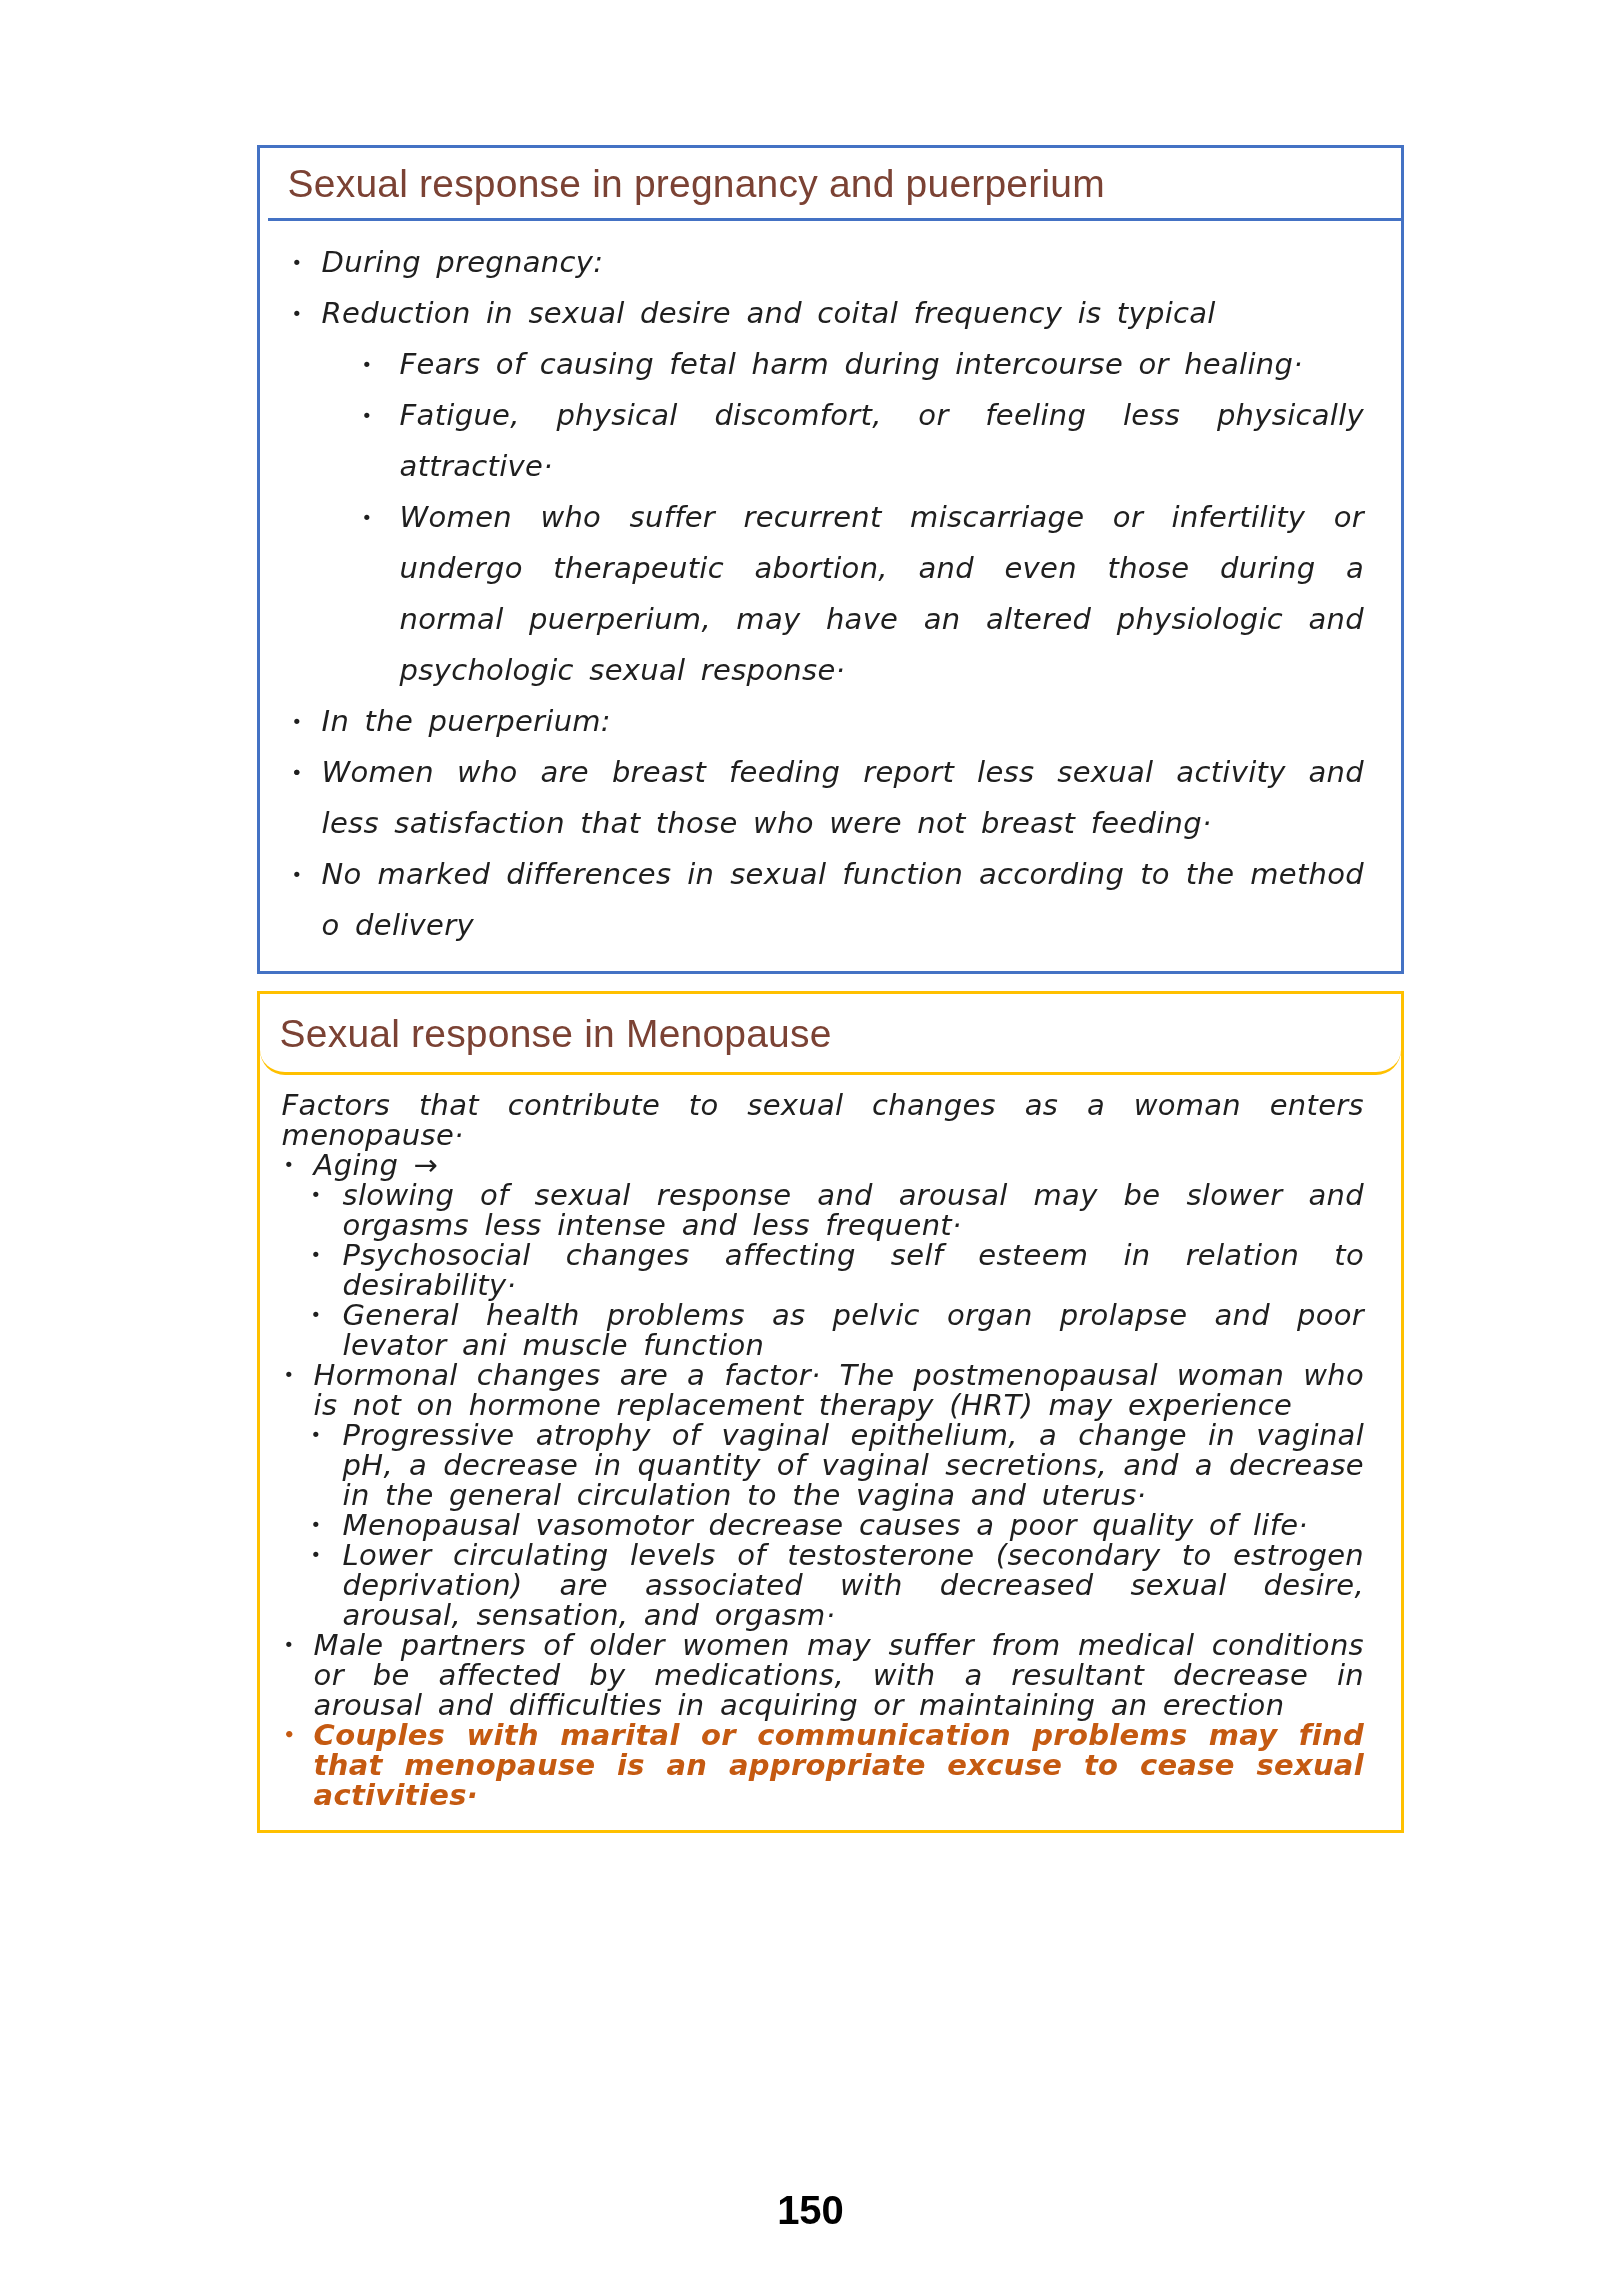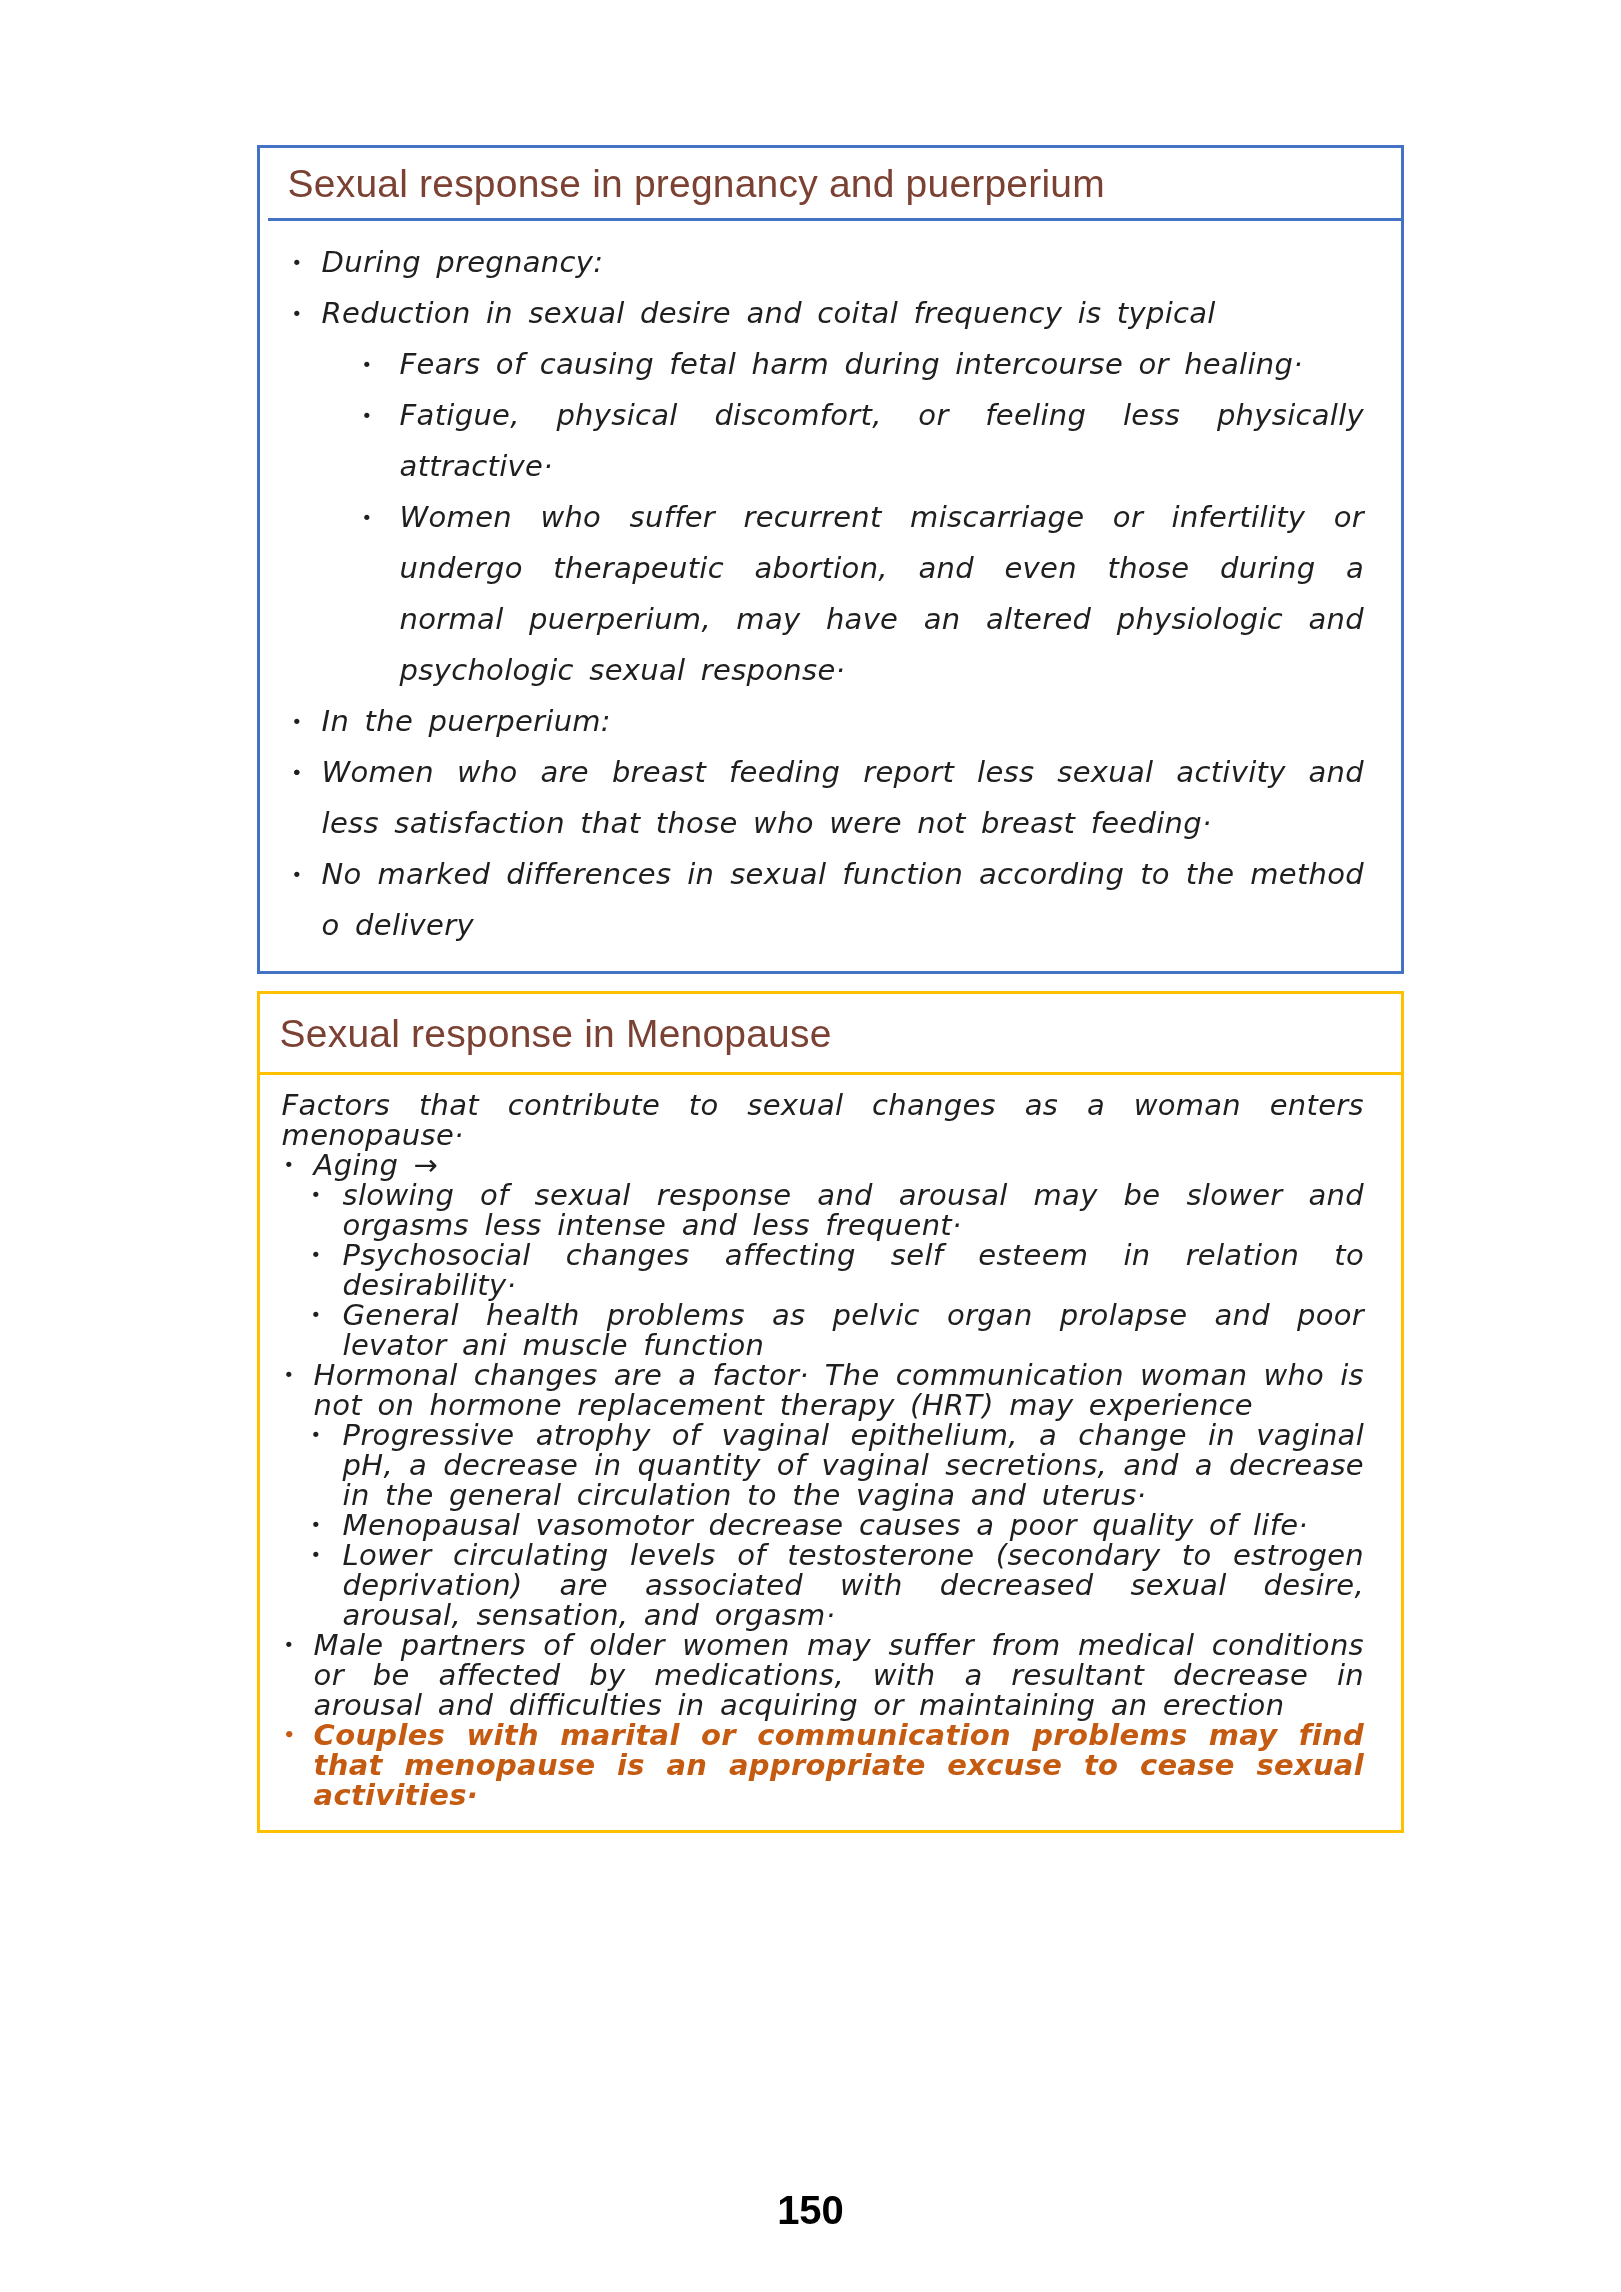--- a/index.html
+++ b/index.html
@@ -18,21 +18,21 @@
     margin-left: 257px;
     width: 1147px;
     border: 3.9px solid #4472C4;
     background: #ffffff;
   }
   .box.box2 { margin-top: 17.6px; border-color: #FFC000; }
   .box-header {
     border-bottom: 3.9px solid #4472C4;
     padding: 13.7px 19.6px 12.7px 19.6px;
   }
-  .box2 .box-header { border-bottom-color: #FFC000; padding: 17.6px 19.6px 15.7px 19.6px; }
+  .box2 .box-header { border-bottom-color: #FFC000; padding: 17.6px 19.6px 15.7px 19.6px; border-radius: 25px; }
   .box-title {
     font-family: "Liberation Sans", sans-serif;
     font-size: 39px;
     font-weight: 400;
     color: #7B4234;
     letter-spacing: 0.2px;
   }
   .box-body {
     padding: 15.7px 37px 19.6px 21.6px;
     font-style: italic;
@@ -98,21 +98,21 @@
   <section class="box box2" style="border-color: rgb(255, 192, 0);">
     <header class="box-header" style="border-bottom-color: rgb(255, 192, 0);">
       <h2 class="box-title" style="color: rgb(123, 66, 52);">Sexual response in Menopause</h2>
     </header>
     <div class="box-body">
         <div class="item lv0"><span class="txt u">Factors that  contribute to sexual changes as a woman enters menopause·</span></div>
         <div class="item lv1"><span class="bullet">•</span><span class="txt">Aging →</span></div>
         <div class="item lv2"><span class="bullet">•</span><span class="txt">slowing of sexual response and arousal may be slower and orgasms less intense and less frequent·</span></div>
         <div class="item lv2"><span class="bullet">•</span><span class="txt">Psychosocial changes affecting self esteem in relation to desirability·</span></div>
         <div class="item lv2"><span class="bullet">•</span><span class="txt">General health problems as pelvic organ prolapse and poor levator ani muscle function</span></div>
-        <div class="item lv1"><span class="bullet">•</span><span class="txt">Hormonal changes are a factor· The communication woman who is not on hormone replacement therapy (HRT) may experience</span></div>
+        <div class="item lv1"><span class="bullet">•</span><span class="txt">Hormonal changes are a factor· The postmenopausal woman who is not on hormone replacement therapy (HRT) may experience</span></div>
         <div class="item lv2"><span class="bullet">•</span><span class="txt">Progressive atrophy of vaginal epithelium, a change in vaginal pH, a decrease in quantity of vaginal secretions, and a decrease in the general circulation to the vagina and uterus·</span></div>
         <div class="item lv2"><span class="bullet">•</span><span class="txt">Menopausal vasomotor decrease causes a poor quality of life·</span></div>
         <div class="item lv2"><span class="bullet">•</span><span class="txt">Lower circulating levels of testosterone (secondary to estrogen deprivation) are associated with decreased sexual desire, arousal, sensation, and orgasm·</span></div>
         <div class="item lv1"><span class="bullet">•</span><span class="txt">Male partners of older women may suffer from medical conditions or be affected by medications, with a resultant decrease in arousal and difficulties in acquiring or maintaining an erection</span></div>
         <div class="item lv1 orange"><span class="bullet">•</span><span class="txt">Couples with marital or communication problems may find that menopause is an appropriate excuse to cease sexual activities·</span></div>
       </div>
   </section>
 
   <div class="page-number">150</div>
 

